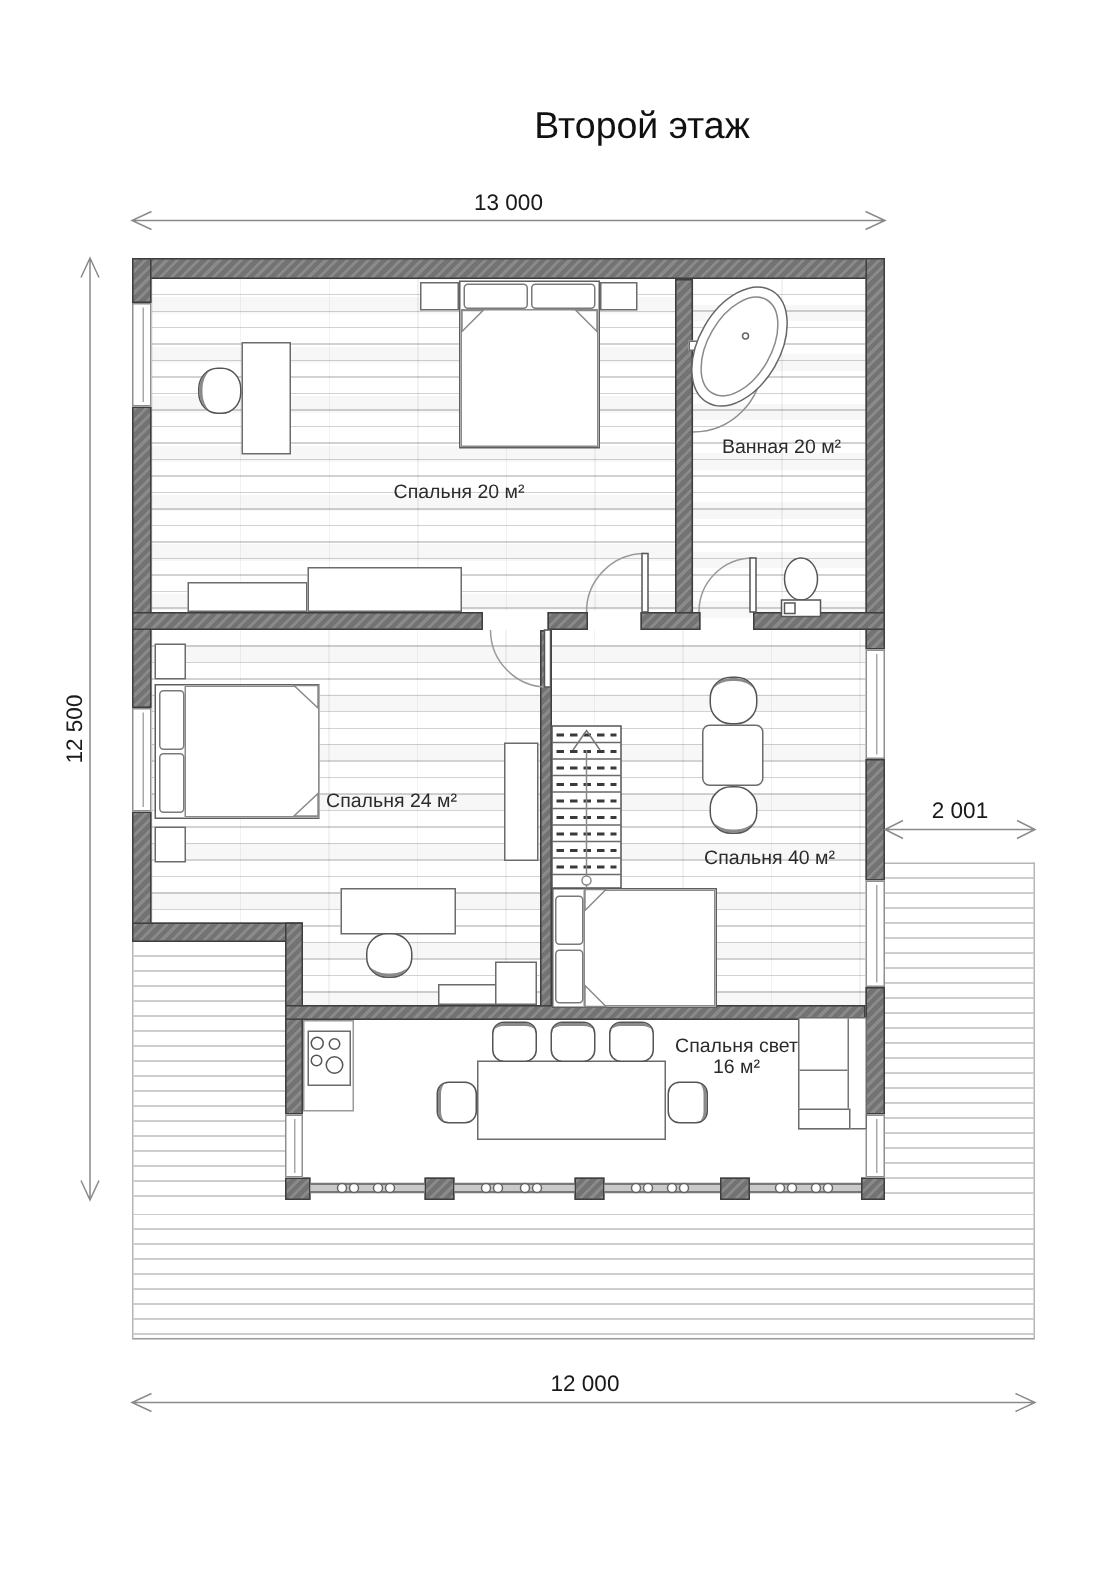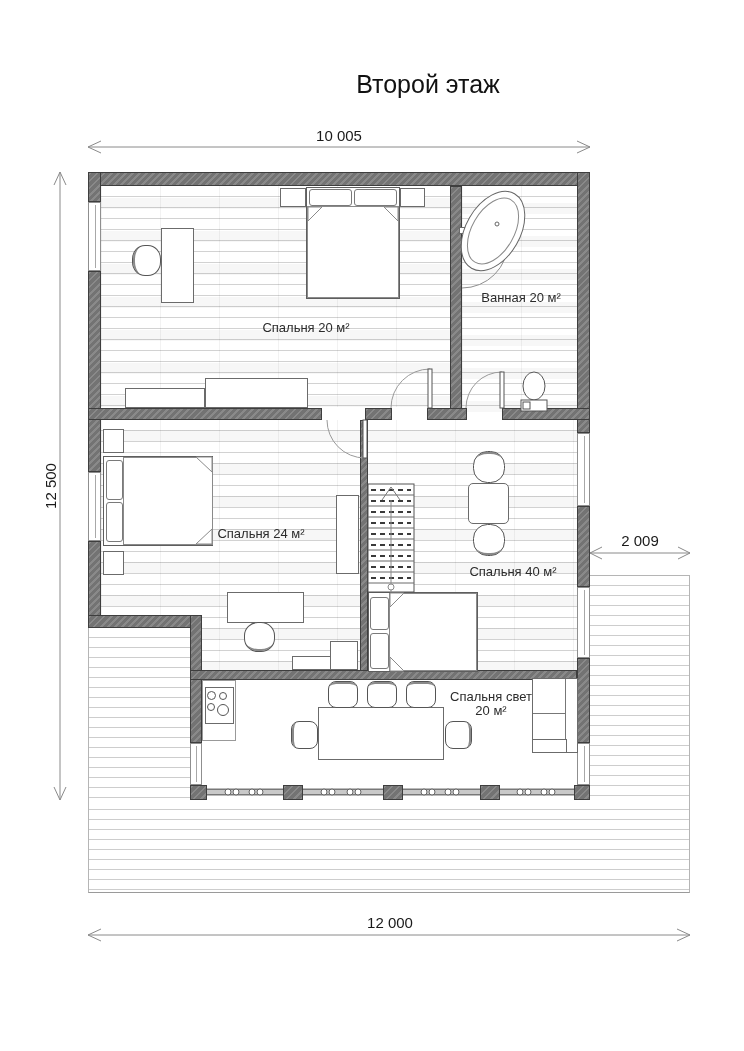--- a/index.html
+++ b/index.html
@@ -135,26 +135,26 @@
     <div class="line" style="left:565px;top:679px;width:1px;height:73px"></div>
     <div class="line" style="left:533px;top:713px;width:32px;height:1px"></div>
     <div class="furn" style="left:532px;top:739px;width:35px;height:14px"></div>
 
     <div class="lbl" style="left:306px;top:328px">Спальня 20 м²</div>
     <div class="lbl" style="left:521px;top:298px">Ванная 20 м²</div>
     <div class="lbl" style="left:261px;top:534px">Спальня 24 м²</div>
     <div class="lbl" style="left:513px;top:572px">Спальня 40 м²</div>
     <div class="lbl" style="left:491px;top:704px">
       <span>Спальня свет</span><br>
-      <span>20 м²</span>
+      <span>16 м²</span>
     </div>
 
-    <div class="dim-lbl" style="left:339px;top:144px;transform:translate(-50%,-100%)">10 005</div>
+    <div class="dim-lbl" style="left:339px;top:144px;transform:translate(-50%,-100%)">13 000</div>
     <div class="dim-lbl" style="left:50px;top:486px;transform:translate(-50%,-50%) rotate(-90deg)">12 500</div>
-    <div class="dim-lbl" style="left:640px;top:549px;transform:translate(-50%,-100%)">2 009</div>
+    <div class="dim-lbl" style="left:640px;top:549px;transform:translate(-50%,-100%)">2 001</div>
     <div class="dim-lbl" style="left:390px;top:931px;transform:translate(-50%,-100%)">12 000</div>
 
     <svg class="overlay" width="744" height="1051" viewBox="0 0 744 1051">
 
       <g stroke="#8a8a8a" stroke-width="1" fill="none">
         <path d="M88 147 H590 M101 141 L88 147 L101 153 M577 141 L590 147 L577 153"></path>
         <path d="M60 172 V800 M54 185 L60 172 L66 185 M54 787 L60 800 L66 787"></path>
         <path d="M590 553 H690 M602 547 L590 553 L602 559 M678 547 L690 553 L678 559"></path>
         <path d="M88 935 H690 M101 929 L88 935 L101 941 M677 929 L690 935 L677 941"></path>
       </g>

